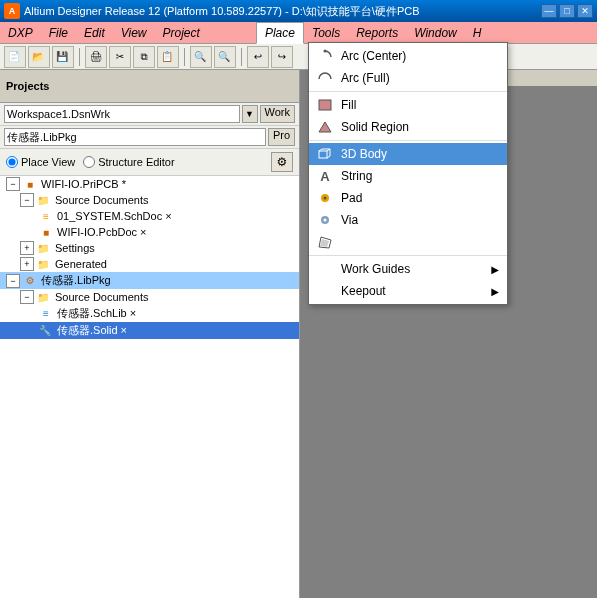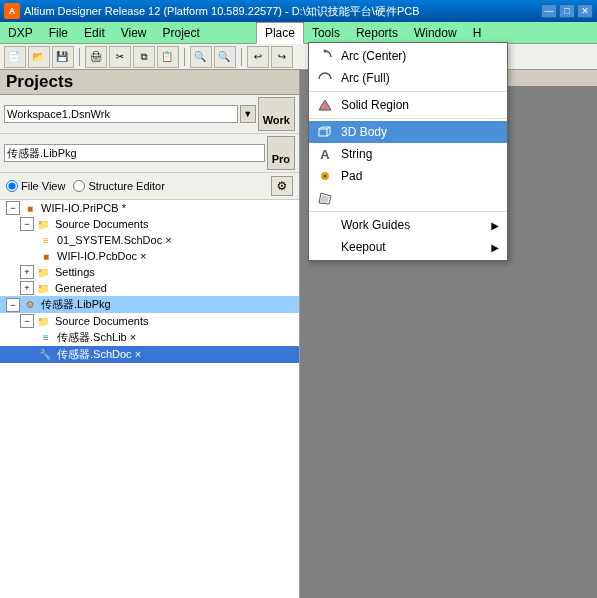--- a/index.html
+++ b/index.html
@@ -52,25 +52,26 @@
       display: flex;
       align-items: center;
       justify-content: center;
       font-size: 9px;
       cursor: pointer;
       color: white;
     }
 
     
     #menu-bar {
-      background: #86efac;
+      background: #fca5a5;
       height: 22px;
       display: flex;
       align-items: center;
       border-bottom: 1px solid #999;
+      font-style: italic;
     }
     .menu-item {
       padding: 2px 8px;
       cursor: pointer;
       height: 22px;
       display: flex;
       align-items: center;
       font-size: 12px;
     }
     .menu-item.open {
@@ -119,23 +120,23 @@
     #projects-panel {
       width: 300px;
       background: #f0f0ea;
       border-right: 1px solid #999;
       display: flex;
       flex-direction: column;
     }
 
     #projects-header {
       background: #d0ccc0;
-      padding: 2px 6px;
+      padding: 10px 6px;
       font-weight: bold;
-      font-size: 17px;
+      font-size: 11px;
       border-bottom: 1px solid #999;
     }
 
     .workspace-row {
       display: flex;
       align-items: center;
       padding: 2px 4px;
       border-bottom: 1px solid #ccc;
       gap: 2px;
       justify-content: flex-end;
@@ -155,25 +156,24 @@
       border: 1px solid #999;
       display: flex;
       align-items: center;
       justify-content: center;
       cursor: pointer;
       font-size: 9px;
     }
     .workspace-row .label-btn {
       background: #e0dcd0;
       border: 1px solid #999;
-      padding: 16px 4px;
+      padding: 0 4px;
       font-size: 11px;
       cursor: pointer;
       height: 18px;
-      font-weight: bold;
     }
 
     #view-toggle {
       display: flex;
       align-items: center;
       padding: 3px 6px;
       gap: 8px;
       border-bottom: 1px solid #ccc;
     }
     .radio-opt {
@@ -358,21 +358,21 @@
     </div>
 
     <div class="workspace-row">
       <input type="text" value="传感器.LibPkg" style="">
       <div class="label-btn">Pro</div>
     </div>
 
     <div id="view-toggle">
       <label class="radio-opt">
         <input type="radio" name="view" checked="" style="">
-        <span>File View</span>
+        <span>Place View</span>
       </label>
       <label class="radio-opt">
         <input type="radio" name="view" style="">
         <span>Structure Editor</span>
       </label>
       <div class="view-icon-btn">⚙</div>
     </div>
 
     <div id="tree">
 
@@ -432,21 +432,21 @@
 
       <div class="tree-item">
         <span class="indent" style="width:36px"></span>
         <span class="item-icon" style="color:#3388cc">≡</span>
         <span>传感器.SchLib ×</span>
       </div>
 
       <div class="tree-item selected">
         <span class="indent" style="width:36px"></span>
         <span class="item-icon">🔧</span>
-        <span>传感器.SchDoc ×</span>
+        <span>传感器.Solid ×</span>
       </div>
     </div>
   </div>
 
   <div id="right-area">
     <div class="tab-bar">
       <div class="tab active">M.SchDoc</div>
     </div>
     <div style="width:100%; height:calc(100% - 22px); background: #808080;"></div>
   </div>
@@ -468,20 +468,28 @@
       <span class="item-icon-d">
         <svg width="16" height="14" viewBox="0 0 16 14">
             <path d="M2,8 A6,6 0 0,1 14,8" fill="none" stroke="#555" stroke-width="1.5"></path>
           </svg>
       </span>
       <span>Arc (Full)</span>
     </div>
   </div>
 
   <div class="menu-group menu-section">
+    <div class="drop-item">
+      <span class="item-icon-d">
+        <svg width="16" height="14" viewBox="0 0 16 14">
+            <rect x="2" y="2" width="12" height="10" fill="#c88" stroke="#555" stroke-width="1"></rect>
+          </svg>
+      </span>
+      <span>Fill</span>
+    </div>
     <div class="drop-item">
       <span class="item-icon-d">
         <svg width="16" height="14" viewBox="0 0 16 14">
             <polygon points="2,12 8,2 14,12" fill="#c88" stroke="#555" stroke-width="1"></polygon>
           </svg>
       </span>
       <span>Solid Region</span>
     </div>
   </div>
 
@@ -508,20 +516,29 @@
         <svg width="16" height="14" viewBox="0 0 16 14">
             <circle cx="8" cy="7" r="4" fill="#e8a000"></circle>
             <circle cx="8" cy="7" r="1.5" fill="#555"></circle>
           </svg>
       </span>
       <span>Pad</span>
     </div>
     <div class="drop-item">
       <span class="item-icon-d">
         <svg width="16" height="14" viewBox="0 0 16 14">
+            <circle cx="8" cy="7" r="4" fill="#80a0c0"></circle>
+            <circle cx="8" cy="7" r="1.5" fill="white"></circle>
+          </svg>
+      </span>
+      <span>Via</span>
+    </div>
+    <div class="drop-item">
+      <span class="item-icon-d">
+        <svg width="16" height="14" viewBox="0 0 16 14">
             <polygon points="2,12 4,2 14,5 12,13" fill="none" stroke="#555" stroke-width="1"></polygon>
             <polygon points="3,11 5,4 12,6 10,12" fill="#ccc"></polygon>
           </svg>
       </span>
     </div>
   </div>
 
   <div class="menu-group">
     <div class="drop-item">
       <span class="item-icon-d"></span>

